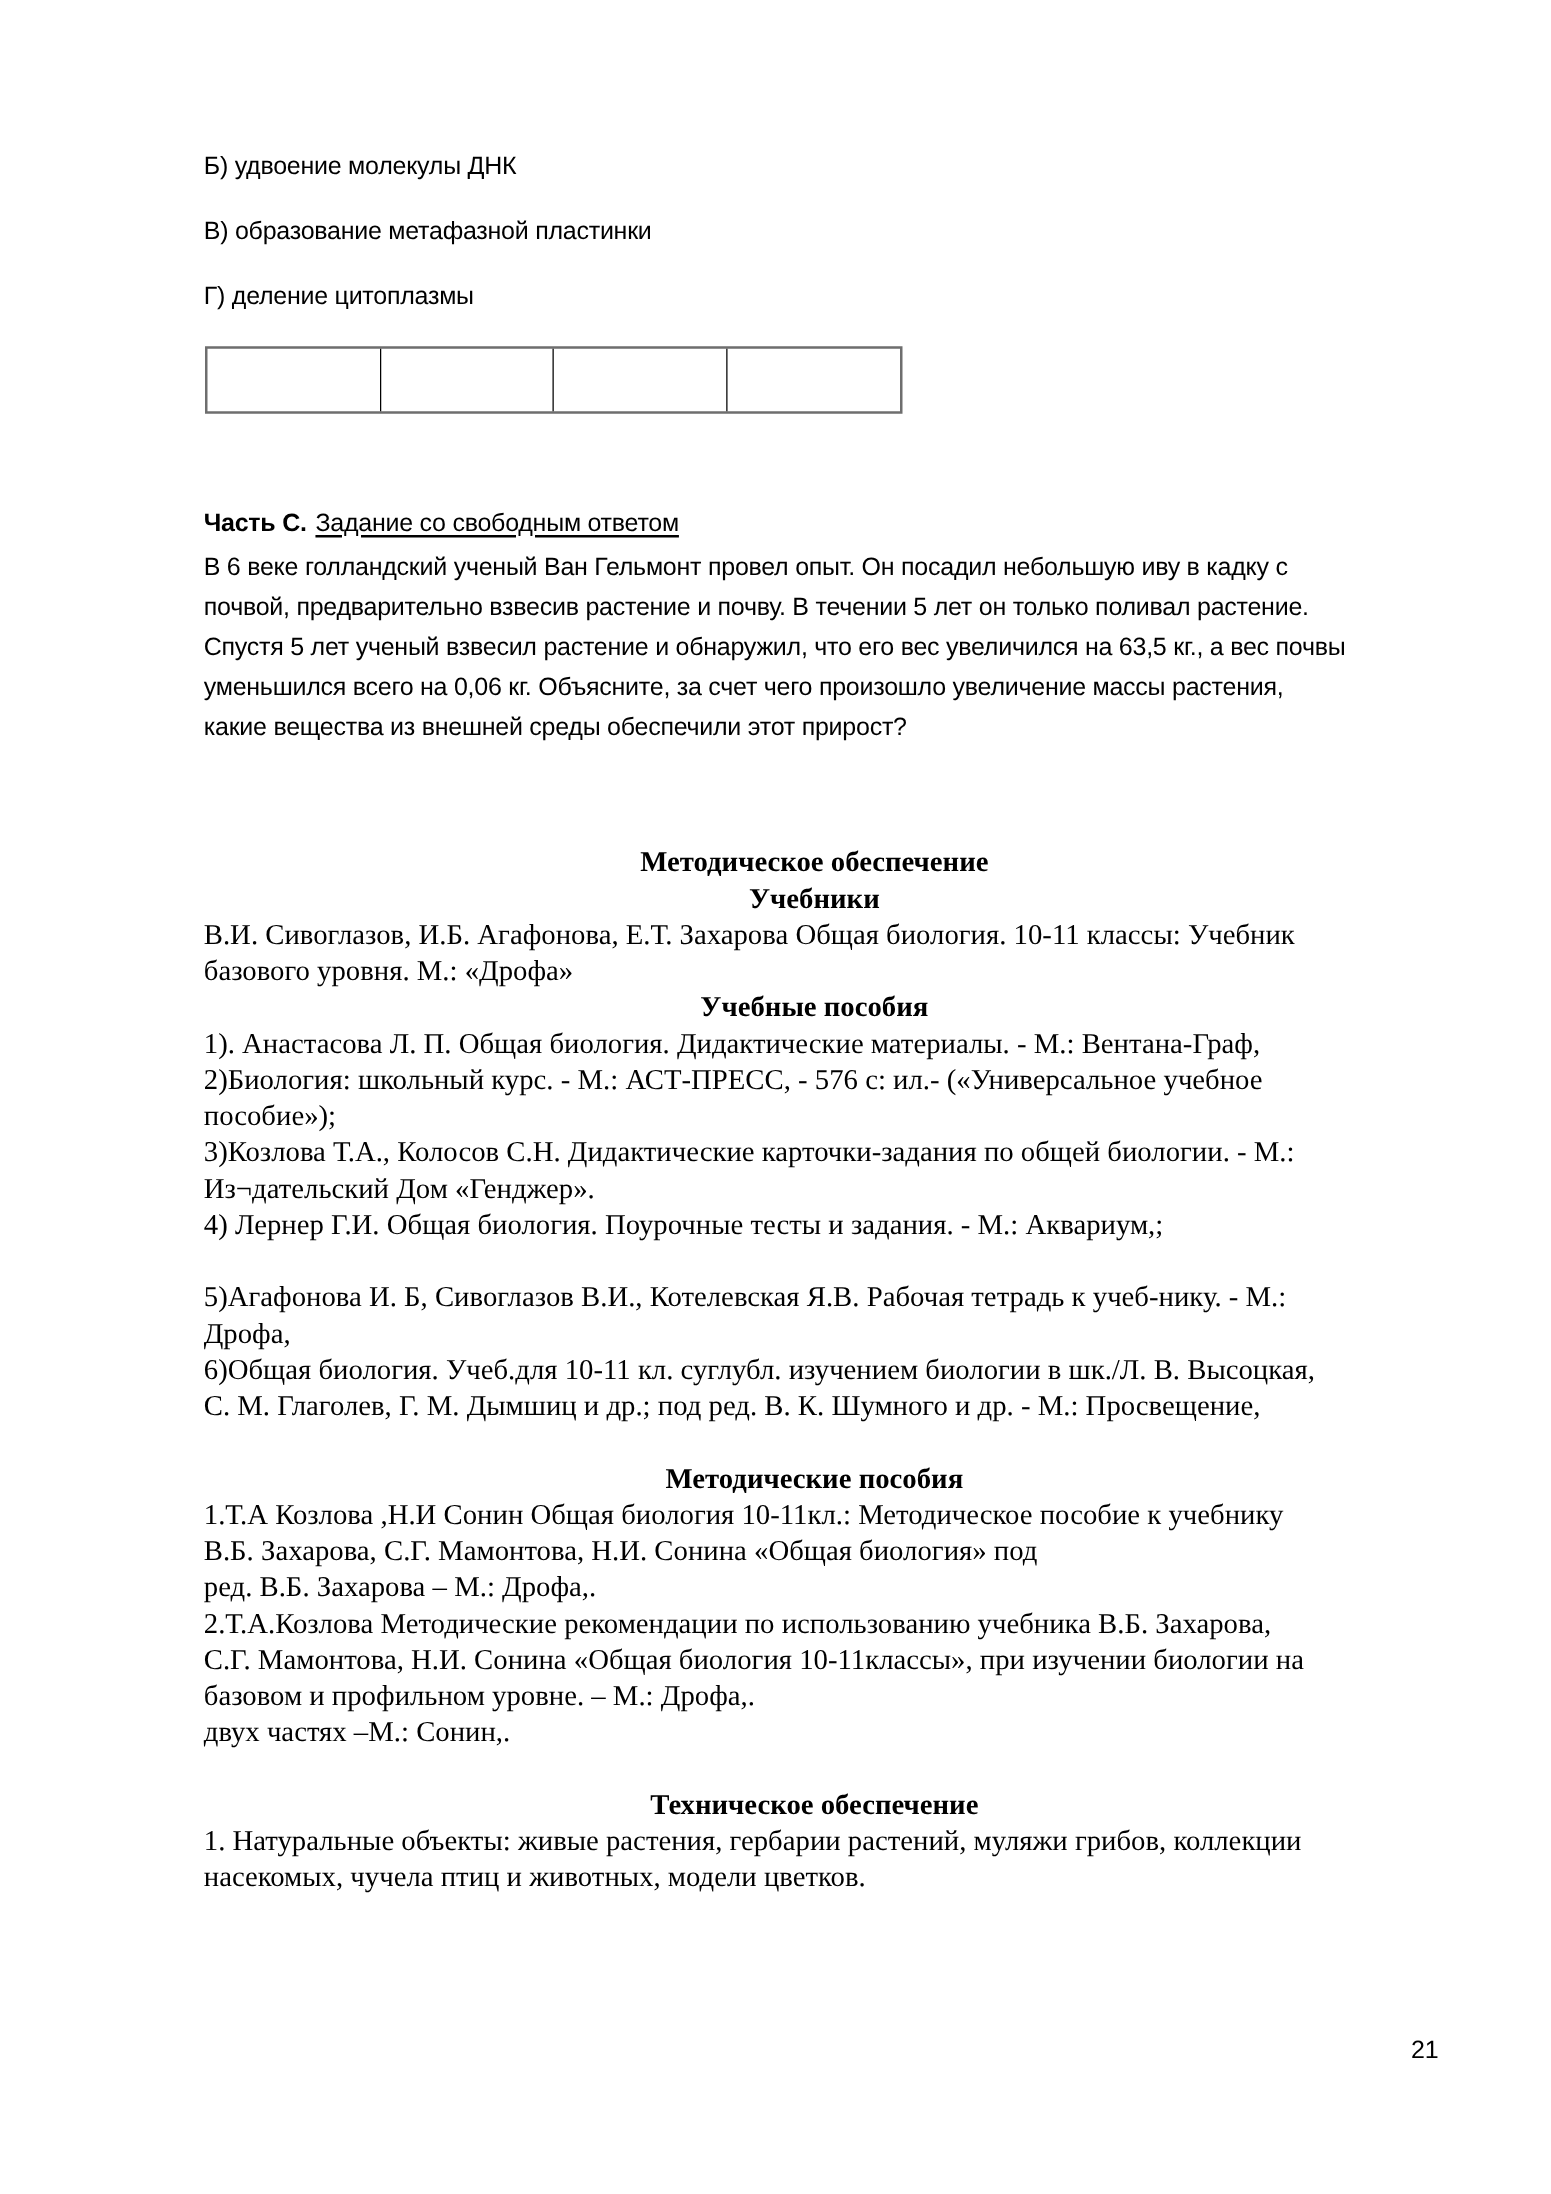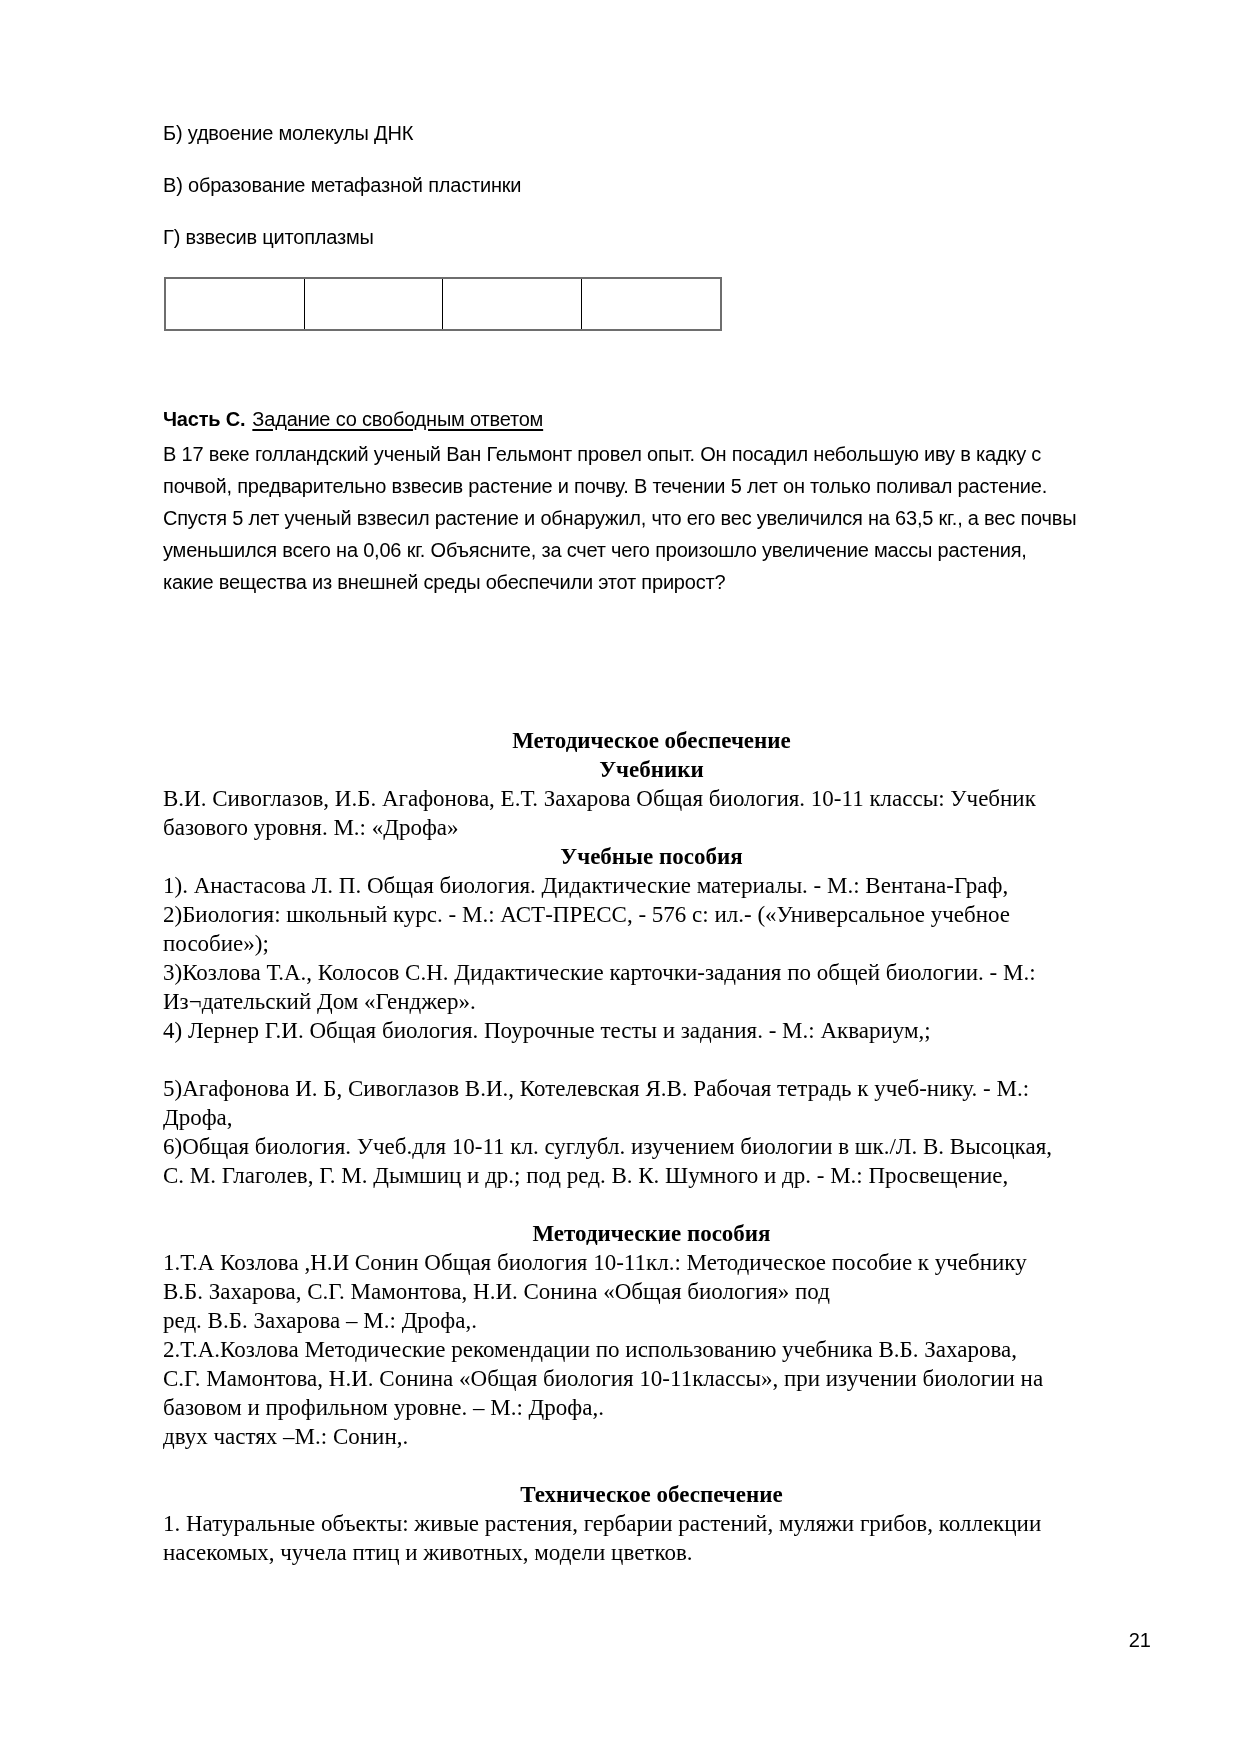--- a/index.html
+++ b/index.html
@@ -42,61 +42,61 @@
 
   
   .task {
     position: absolute; left: 163px; top: 438px;
     font-size: 20px; line-height: 32px; letter-spacing: -0.2px;
   }
   .task .line { white-space: nowrap; }
 
   
   .serif {
-    position: absolute; left: 163px; top: 726px; width: 977px;
+    position: absolute; left: 163px; top: 675px; width: 977px;
     font-family: "Liberation Serif", serif;
     font-size: 23px; line-height: 29px;
   }
   .serif .line { height: 29px; white-space: nowrap; }
   .serif .line.c { text-align: center; font-weight: bold; }
   .serif .line.b { font-weight: bold; text-align: center; }
 
   .page-num {
     position: absolute; top: 1628px; right: 90px;
     font-size: 20px; line-height: 24px;
   }
 </style>
 </head>
 <body>
 
 <div class="page">
 
   <div class="options">
       <div class="line">Б) удвоение молекулы ДНК</div>
       <div class="line">В) образование метафазной пластинки</div>
-      <div class="line">Г) взвесив цитоплазмы</div>
+      <div class="line">Г) деление цитоплазмы</div>
     </div>
 
   <table class="answer-table">
     <tbody>
         <tr>
       <td>&nbsp;</td>
       <td>&nbsp;</td>
       <td>&nbsp;</td>
       <td>&nbsp;</td>
     </tr>
   </tbody>
     </table>
 
   <p class="part-c">
     <span class="lbl">Часть С.</span><span class="ttl">Задание со свободным ответом</span>
   </p>
 
   <div class="task">
-      <div class="line">В 17 веке голландский ученый Ван Гельмонт провел опыт. Он посадил небольшую иву в кадку с</div>
+      <div class="line">В 6 веке голландский ученый Ван Гельмонт провел опыт. Он посадил небольшую иву в кадку с</div>
       <div class="line">почвой, предварительно взвесив растение и почву. В течении 5 лет он только поливал растение.</div>
       <div class="line">Спустя 5 лет ученый взвесил растение и обнаружил, что его вес увеличился на 63,5 кг., а вес почвы</div>
       <div class="line">уменьшился всего на 0,06 кг. Объясните, за счет чего произошло увеличение массы растения,</div>
       <div class="line">какие вещества из внешней среды обеспечили этот прирост?</div>
     </div>
 
   <div class="serif">
       <div class="line c">Методическое обеспечение</div>
       <div class="line b">Учебники</div>
       <div class="line">В.И. Сивоглазов, И.Б. Агафонова, Е.Т. Захарова Общая биология. 10-11 классы: Учебник</div>

